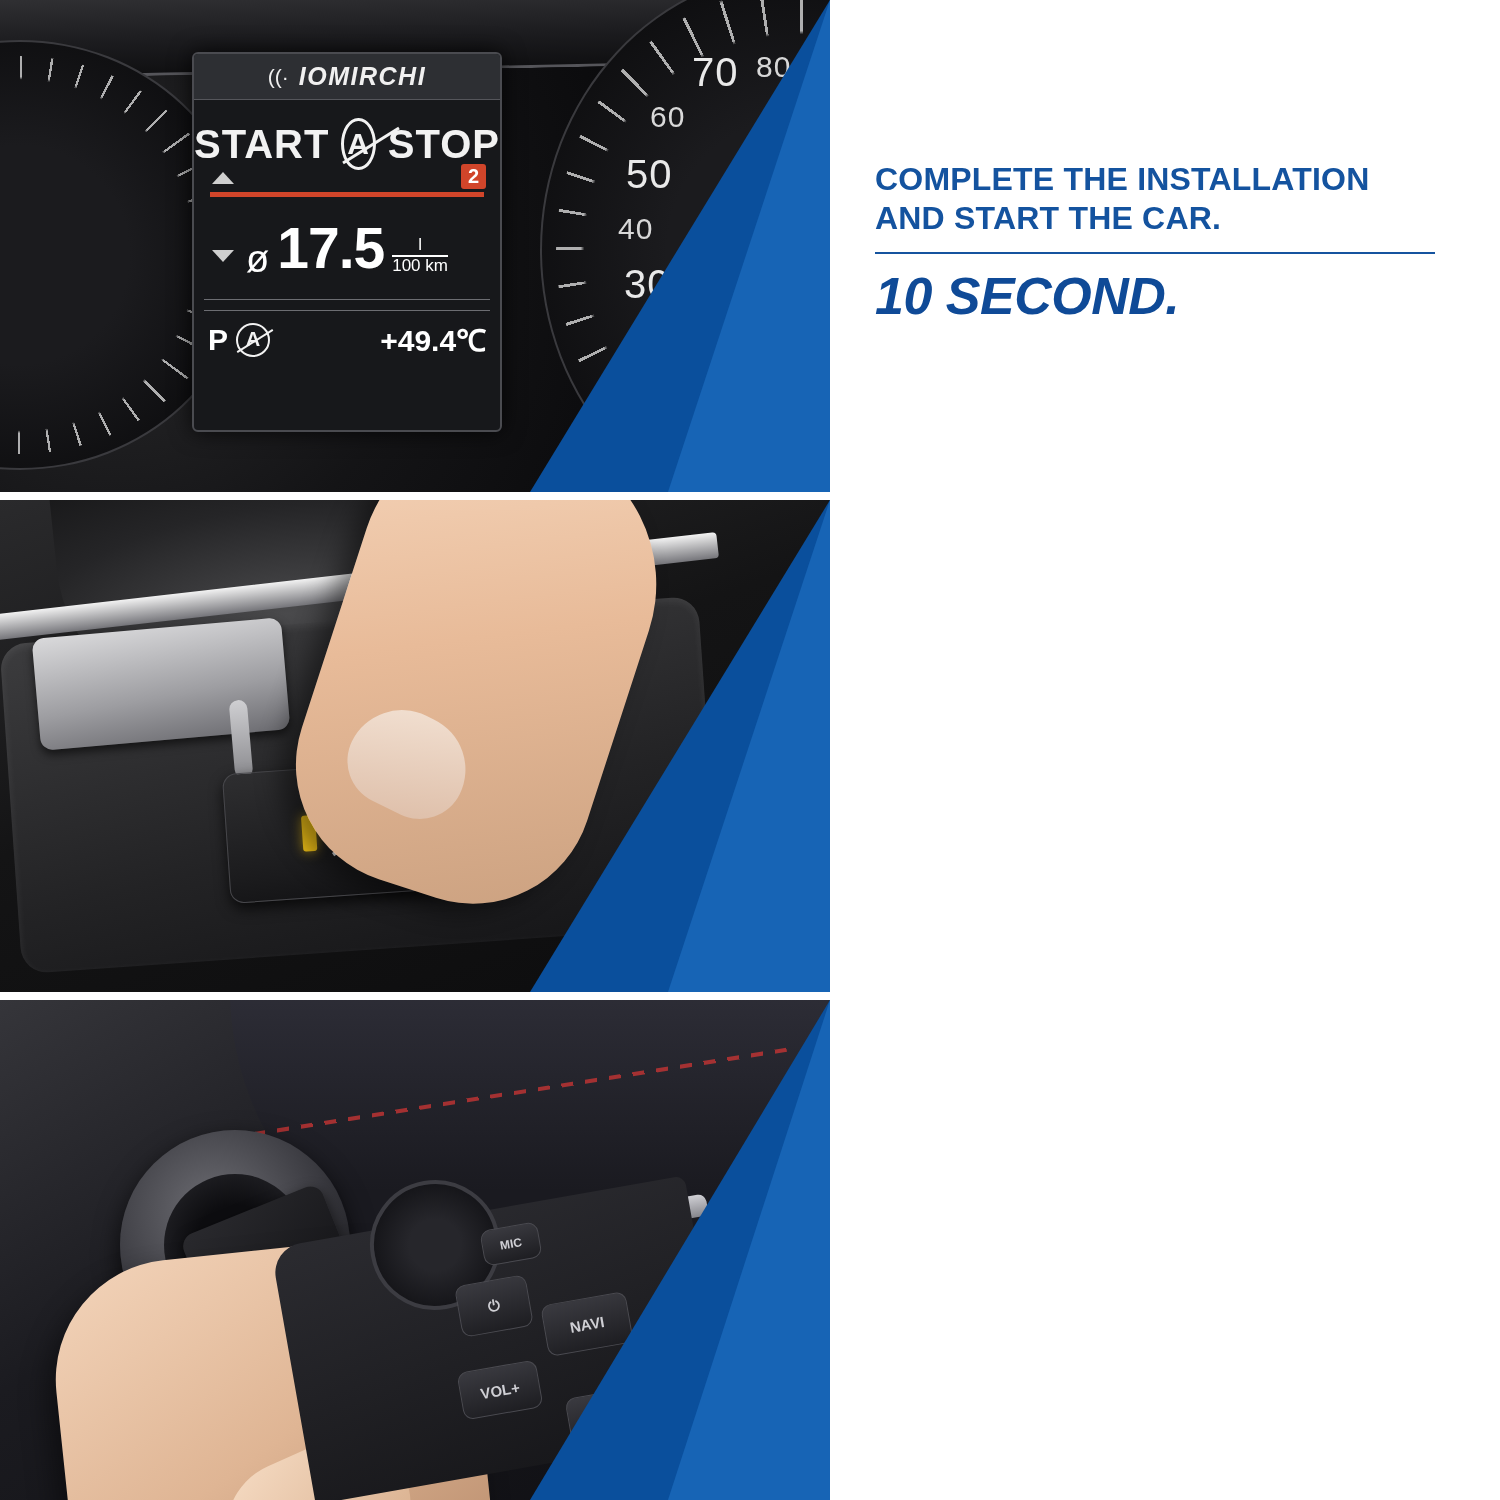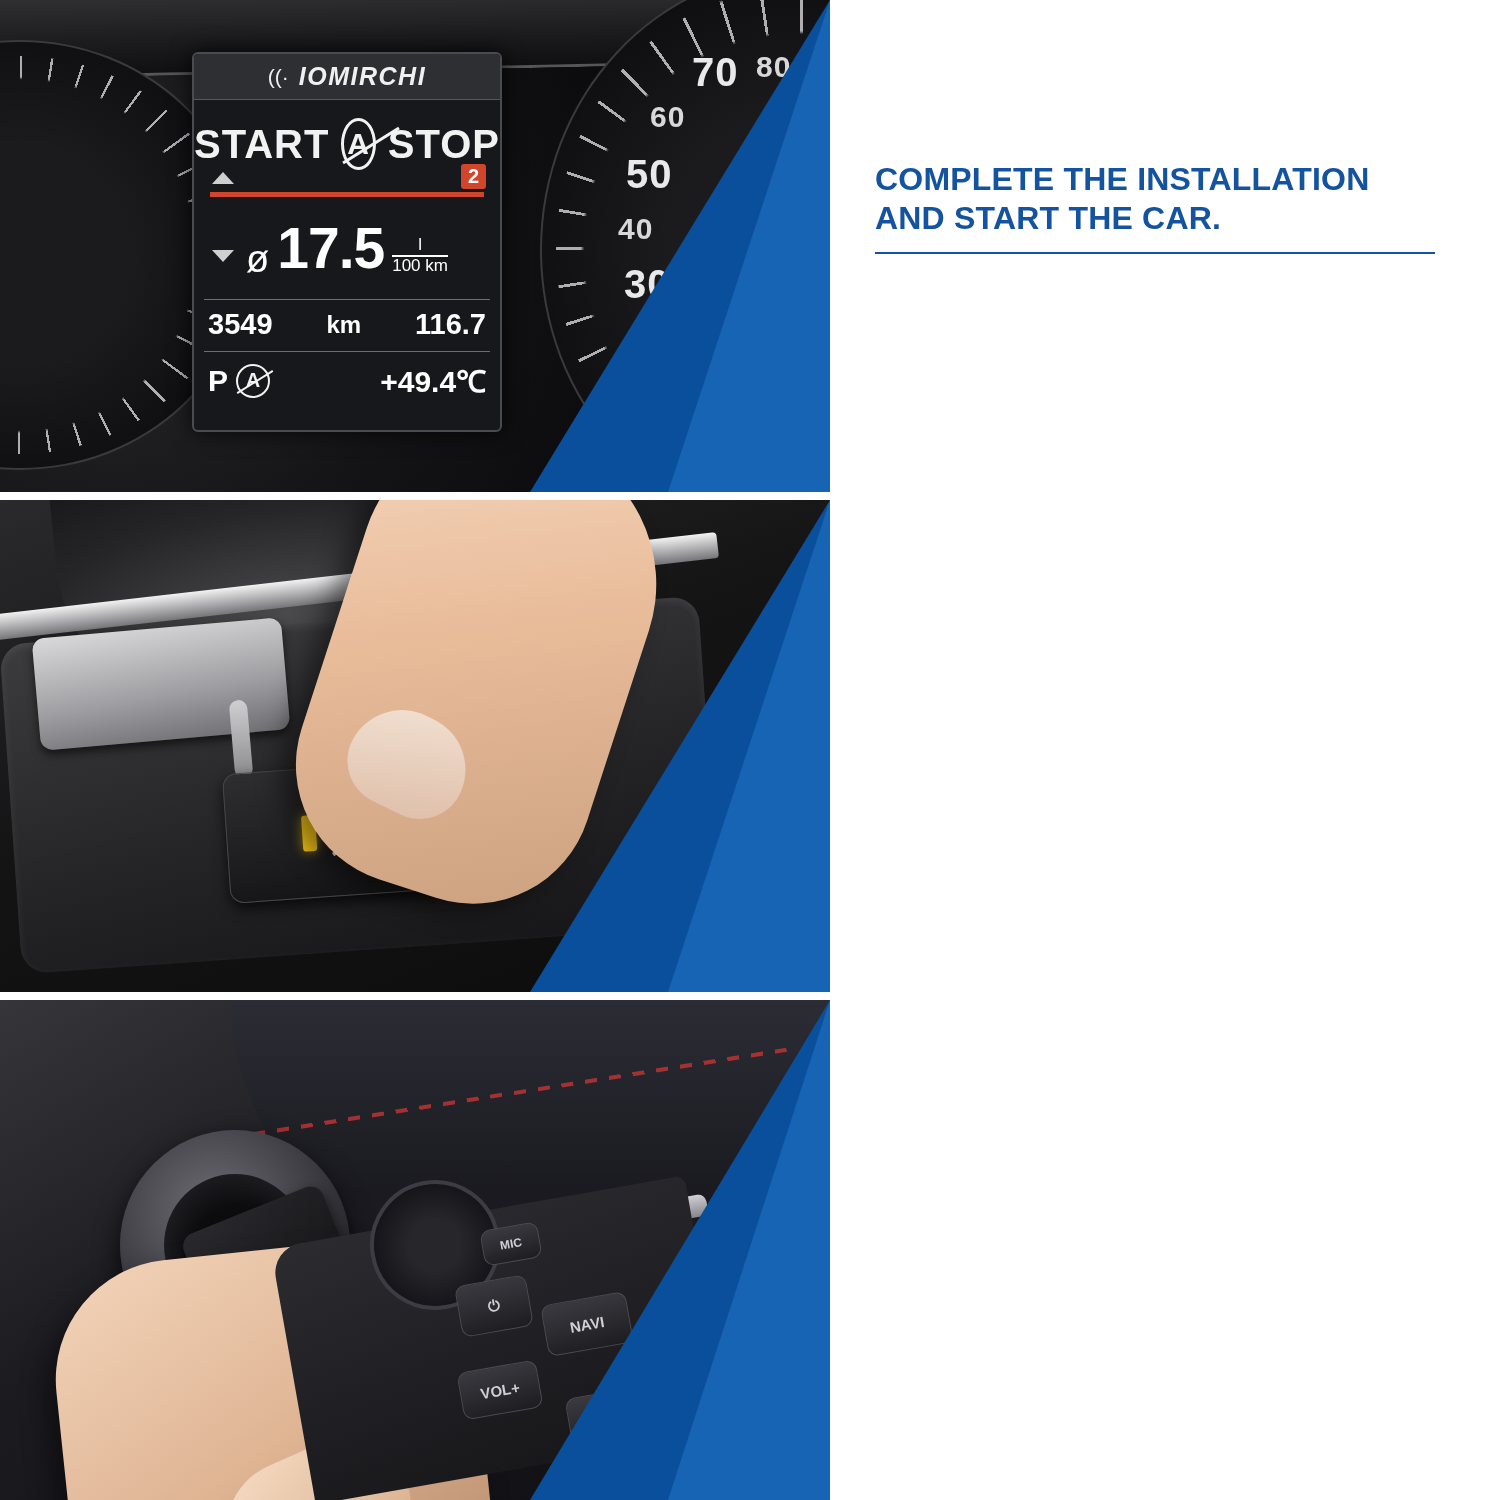--- a/index.html
+++ b/index.html
@@ -68,21 +68,21 @@
     opacity: .85;
   }
   .redzone {
     position:absolute; inset: 14px; border-radius:50%;
     background: conic-gradient(from 200deg, #c0392b 0deg 40deg, transparent 40deg 360deg);
     -webkit-mask: radial-gradient(circle, transparent 66%, #000 67%, #000 73%, transparent 74%);
             mask: radial-gradient(circle, transparent 66%, #000 67%, #000 73%, transparent 74%);
     opacity:.9;
   }
   .dial-num {
-    position: absolute; color: #e9e9e9; font-size: 40px; font-weight: 700;
+    position: absolute; color: #e9e9e9; font-size: 40px; font-weight: 400;
     font-family: "Liberation Sans", sans-serif; letter-spacing: 1px;
   }
   .dial-num.small { font-size: 30px; color:#d8d8d8; }
 
   .mfd {
     position: absolute; left: 192px; top: 52px; width: 310px; height: 380px;
     background: #17181b; border: 2px solid #4a4b50; border-radius: 6px;
     box-shadow: 0 0 22px rgba(0,0,0,.8);
     overflow: hidden;
   }
@@ -340,25 +340,20 @@
           <div class="avg-row">
             <span class="avg-sym">ø</span>
             <span class="avg-val">17.5</span>
             <span class="avg-unit">
               <span class="top">l</span>
               <span>100 km</span>
             </span>
           </div>
 
           <div class="mfd-sep"></div>
-          <div class="stat-row">
-            <span>3549</span>
-            <span class="unit">km</span>
-            <span>116.7</span>
-          </div>
           <div class="mfd-sep2"></div>
 
           <div class="bottom-row">
             <span class="p-group">
               <span>P</span>
               <span class="a-circle sm">A</span>
             </span>
             <span>+49.4℃</span>
           </div>
         </div>
@@ -366,20 +361,21 @@
 
       <div class="wedge">
         <div class="w-dark" style="clip-path: polygon(100% 0, 100% 100%, 0 100%);"></div>
         <div class="w-light" style="clip-path: polygon(100% 0, 100% 100%, 46% 100%);"></div>
       </div>
     </div>
 
     <div class="text-col tc1">
       <div class="headline">COMPLETE THE INSTALLATION AND START THE CAR.</div>
       <div class="rule"></div>
+      <div class="bignum">10 SECOND.</div>
     </div>
   </div>
 
   <div class="panel panel-2">
     <div class="photo">
       <div class="console">
         <div class="leather"></div>
         <div class="chrome-strip"></div>
         <div class="panel-plate"></div>
         <div class="btn-blank b1"></div>

